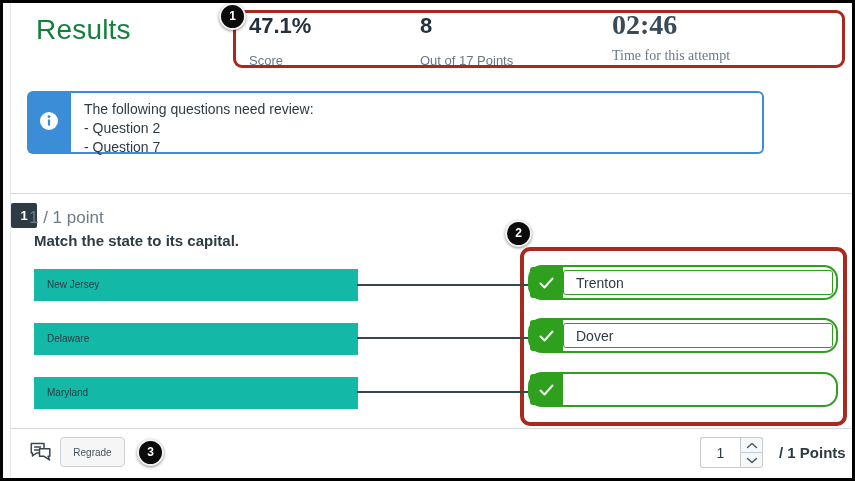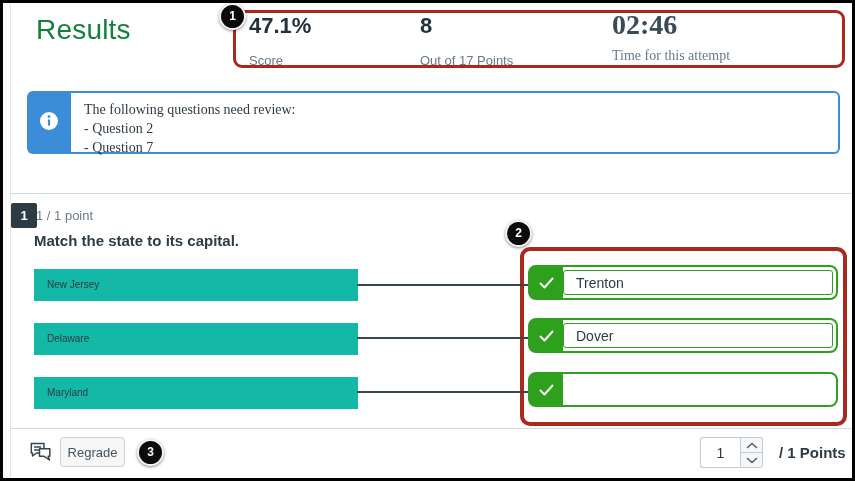--- a/index.html
+++ b/index.html
@@ -41,74 +41,74 @@
   .stat { position: absolute; top: 13px; }
   .stat .stat-value { font-size: 22px; font-weight: 700; color: #24313B; line-height: 26px; }
   .stat .stat-label { font-size: 13px; color: #6B7885; margin-top: 14px; }
   .stat.stat-score { left: 249px; }
   .stat.stat-points { left: 420px; }
   .stat.stat-time { left: 612px; top: 9px; font-family: Liberation Serif, serif; }
   .stat.stat-time .stat-value { font-size: 28px; line-height: 31px; color: #394B58; }
   .stat.stat-time .stat-label { margin-top: 8px; font-size: 14px; }
 
   
-  .alert { position: absolute; left: 27px; top: 91px; width: 813px; height: 63px; display: flex; font-family: Liberation Serif, serif; }
+  .alert { position: absolute; left: 27px; top: 91px; width: 737px; height: 63px; display: flex; }
   .alert-side {
     width: 44px; background: #3B8DD8; border-radius: 6px 0 0 6px;
     display: flex; align-items: center; justify-content: center; flex: 0 0 auto;
   }
   .alert-body {
     flex: 1; background: #fff; border: 2px solid #3B8DD8; border-left: 0;
     border-radius: 0 6px 6px 0; padding: 7px 10px 0 13px;
     font-size: 14px; line-height: 19px; color: #2D3B45;
   }
 
   .divider { position: absolute; left: 10px; width: 842px; border-top: 1px solid #D7DADD; }
   .divider.d1 { top: 193px; }
   .divider.d2 { top: 428px; }
 
   
   .q-badge {
     position: absolute; left: 11px; top: 203px; width: 26px; height: 25px;
     background: #2D3B45; color: #fff; border-radius: 2px;
     font-size: 13px; font-weight: 700; line-height: 25px; text-align: center;
   }
-  .q-points { position: absolute; left: 36px; top: 208px; font-size: 13px; color: #6F7B87; }
+  .q-points { position: absolute; left: 29px; top: 208px; font-size: 17px; color: #6F7B87; }
   .q-prompt { position: absolute; left: 34px; top: 232px; font-size: 15px; font-weight: 700; text-align: right; }
 
   
   .match-label {
     position: absolute; left: 34px; width: 324px; height: 32px;
     background: #14b8a6; font-size: 10px; line-height: 32px; padding-left: 13px;
     color: #2D3B45;
   }
   .match-line { position: absolute; left: 357px; width: 172px; height: 2px; background: #39454F; }
 
   .answer {
     position: absolute; left: 528px; width: 310px; height: 35px;
-    border: 2px solid #2FA01E; border-radius: 8px; background: #fff;
+    border: 2px solid #2FA01E; border-radius: 14px; background: #fff;
     display: flex; align-items: stretch;
   }
   .answer .check {
     width: 33px; flex: 0 0 auto; background: #2FA01E;
     border-radius: 3px 0 0 3px;
     display: flex; align-items: center; justify-content: center;
   }
   .answer .answer-text {
     flex: 1; margin: 3px 3px 3px 0; border: 1px solid #2FA01E; border-radius: 3px;
     display: flex; align-items: center; padding-left: 12px;
     font-size: 14px; color: #2D3B45; background: #fff;
   }
 
   
   .feedback-btn { position: absolute; left: 27px; top: 440px; width: 26px; height: 26px; background: none; border: none; cursor: pointer; }
   .regrade-btn {
     position: absolute; left: 60px; top: 437px; width: 65px; height: 30px;
     background: #F6F6F6; border: 1px solid #CDD1D5; border-radius: 4px;
-    font-family: inherit; font-size: 13px; color: #45535E; cursor: pointer;
+    font-family: inherit; font-size: 10px; color: #45535E; cursor: pointer;
   }
   .points-input {
     position: absolute; left: 700px; top: 437px; width: 40px; height: 31px;
     border: 1px solid #C6CBD0; border-right: none; border-radius: 3px 0 0 3px;
     font-family: inherit; font-size: 14px; color: #2D3B45; text-align: center;
     background: #fff;
   }
   .stepper { position: absolute; left: 740px; top: 437px; width: 23px; height: 31px; display: flex; flex-direction: column; }
   .step-btn {
     flex: 1; background: #F6F7F8; border: 1px solid #C6CBD0; cursor: pointer;

